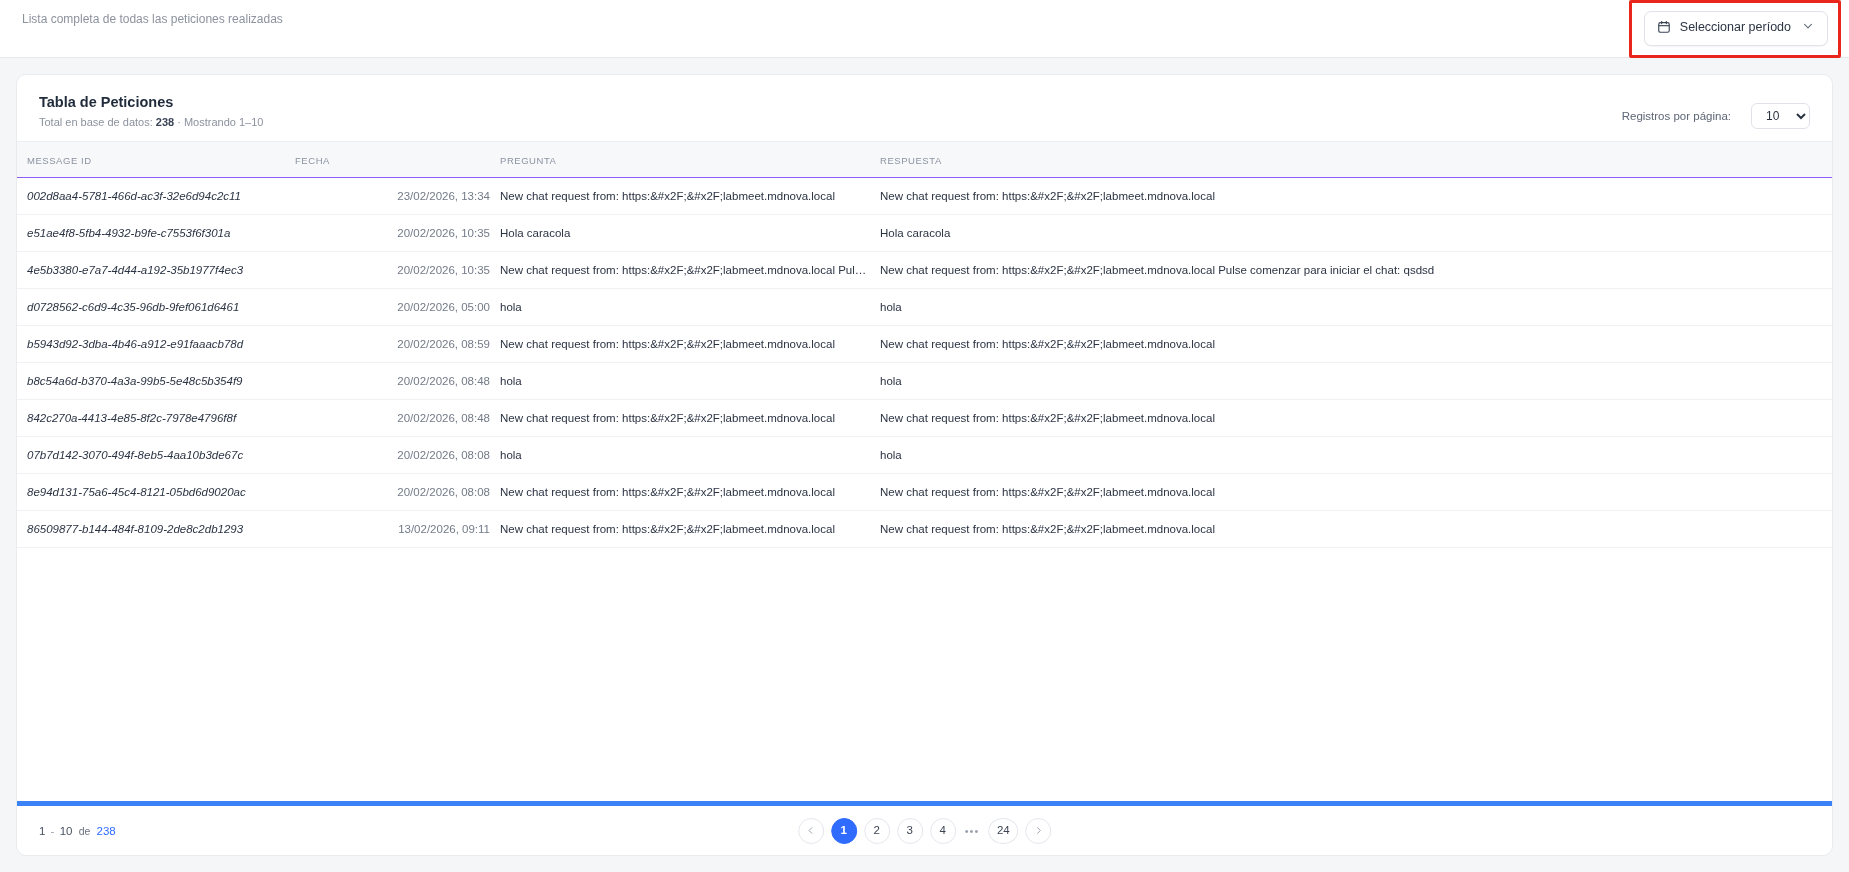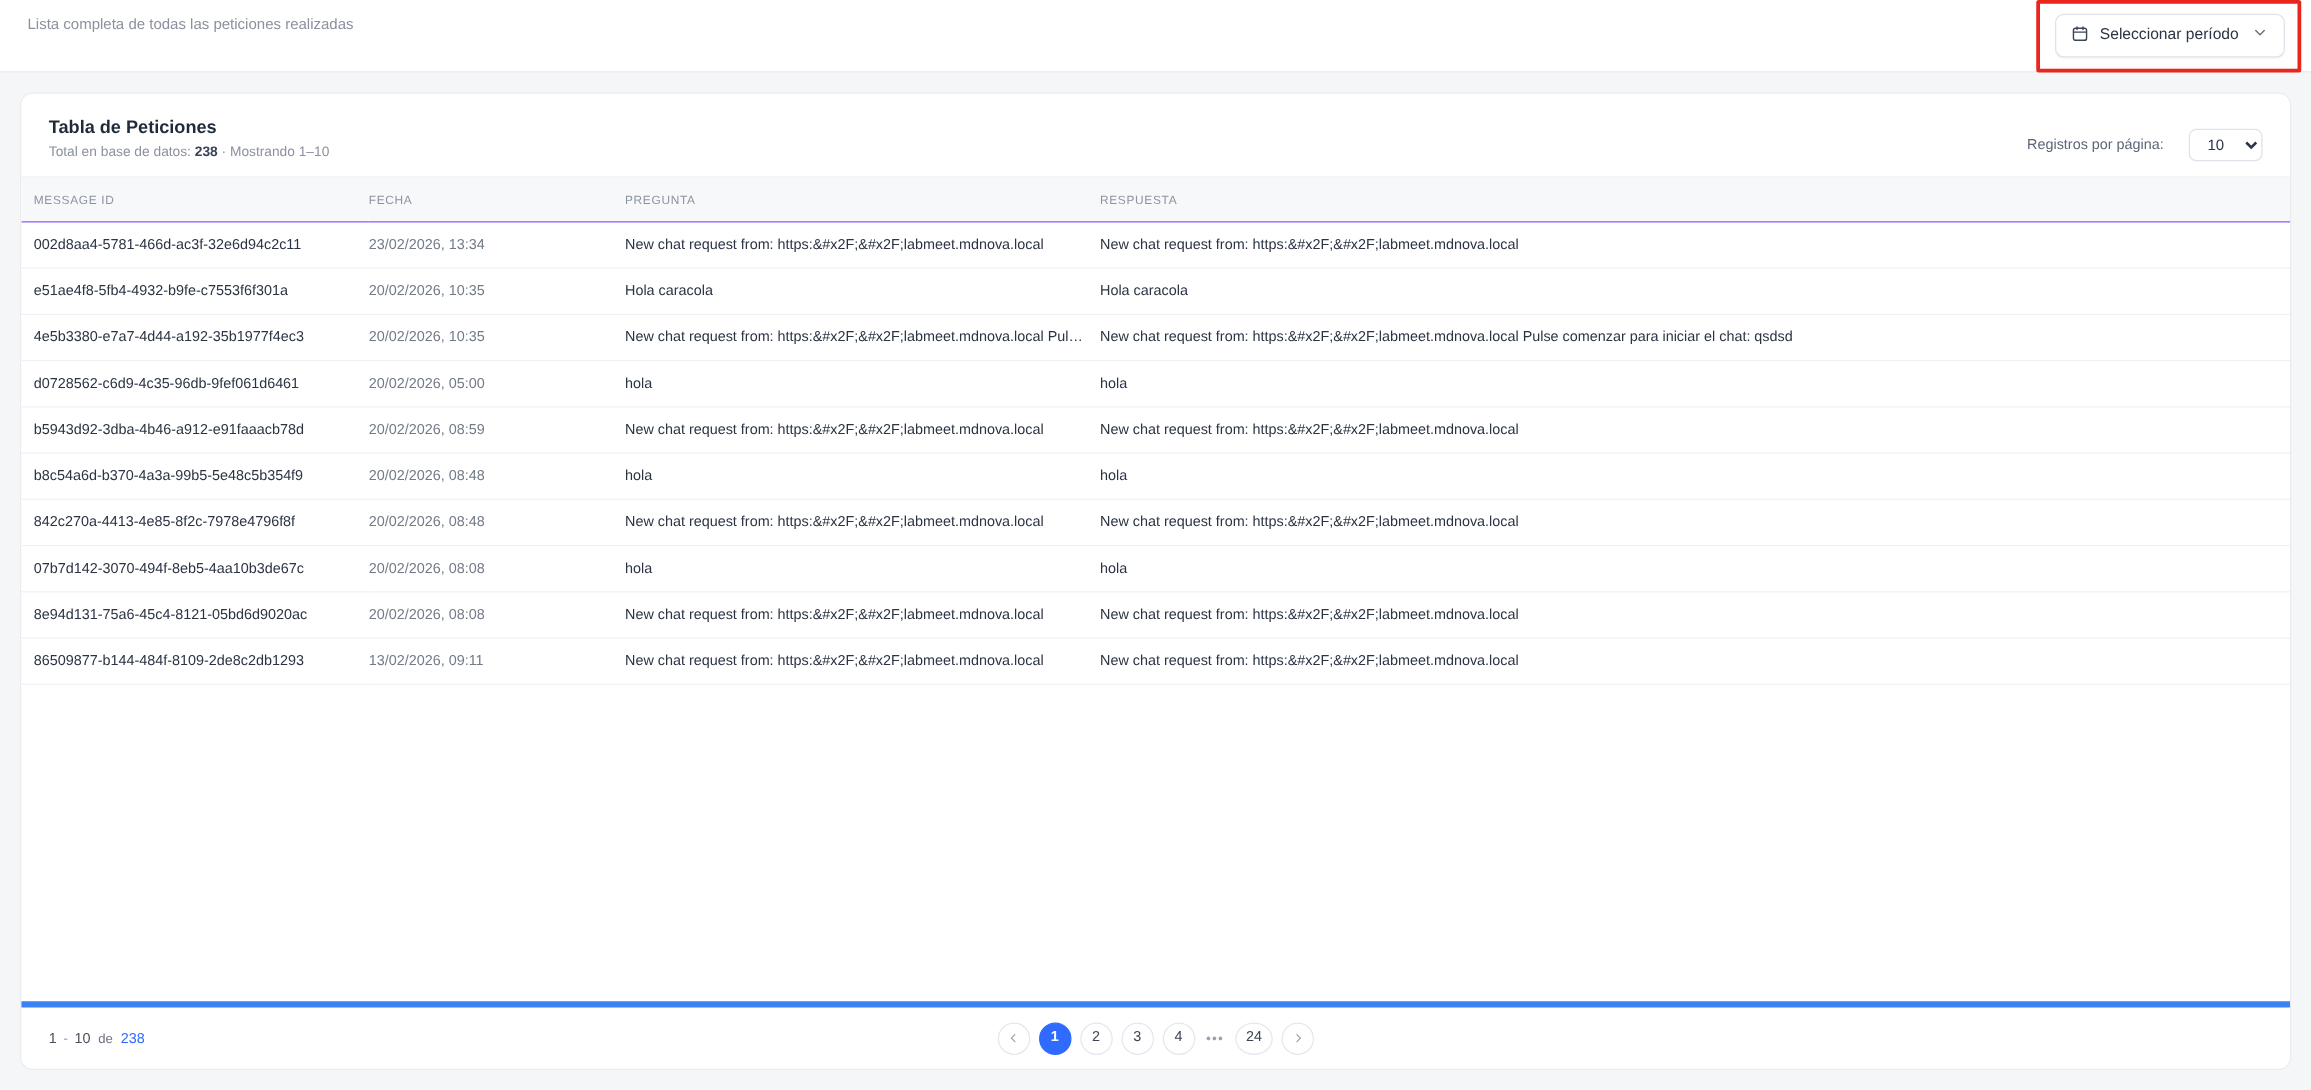--- a/index.html
+++ b/index.html
@@ -144,22 +144,22 @@
   tbody td {
     border-bottom: 1px solid #f0f1f4;
     font-size: 11.5px;
     color: #2b3443;
     padding: 12px 10px 12px 0;
     height: 36px;
     white-space: nowrap;
     overflow: hidden;
     text-overflow: ellipsis;
   }
-  td.c-id { padding-left: 10px; color: #2b3443; }
-  td.c-date { color: #737b88; }
+  td.c-id { padding-left: 10px; color: #2b3443; font-style: italic; }
+  td.c-date { color: #737b88; text-align: right; }
   td.c-q, td.c-a { color: #2b3443; }
 
   
   .card-foot {
     position: relative;
     flex: 0 0 auto;
     height: 54px;
     border-top: 5px solid #3b82f6;
     display: flex;
     align-items: center;

